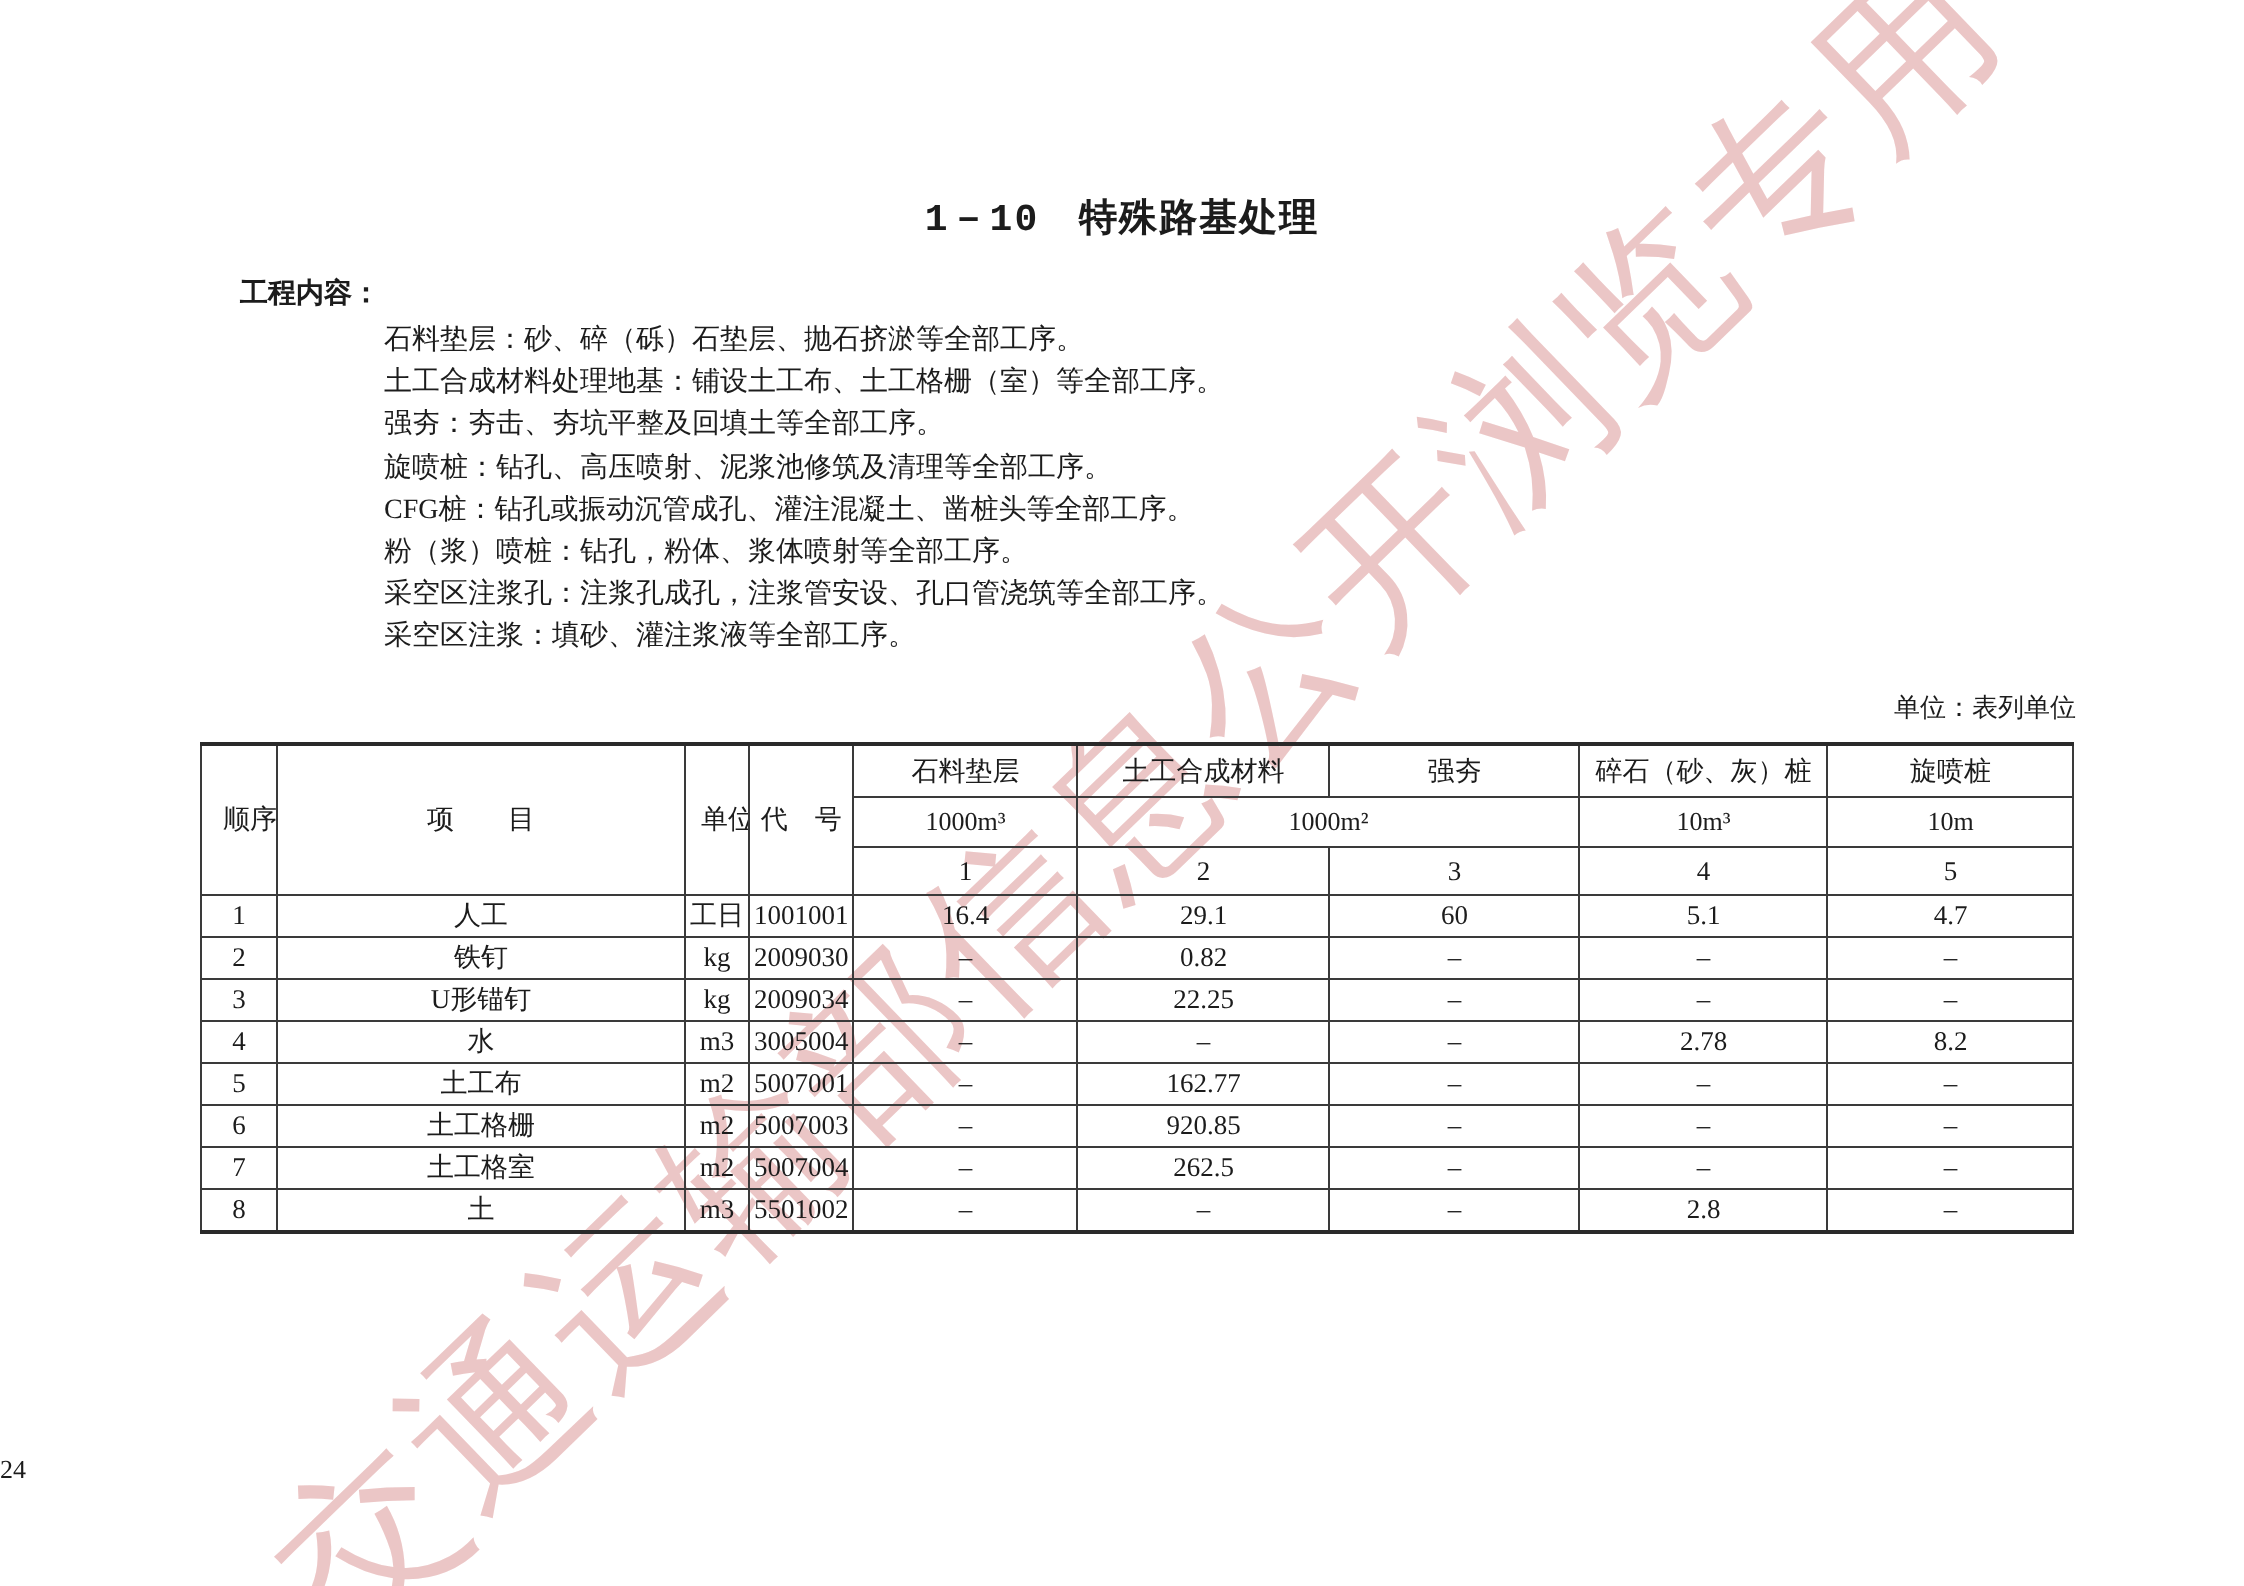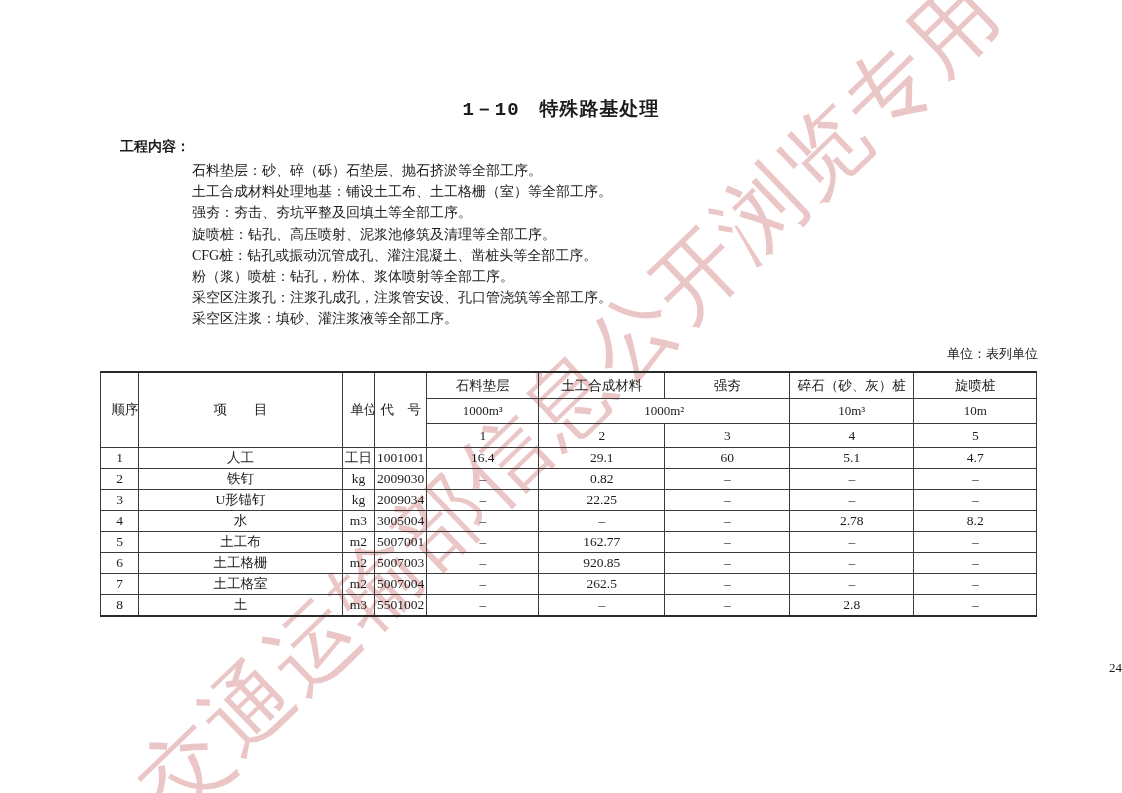--- a/index.html
+++ b/index.html
@@ -53,22 +53,22 @@
   tr.h2 td{height:24px;font-size:13px;}
   tr.h3 td{height:23px;}
   tr.body-row td{height:20px;}
   td.item-cell{text-align:left;padding-left:5px;}
   .vstack{
     display:inline-block;width:16px;word-break:break-all;
     line-height:1.45;font-size:13.5px;
   }
   
   .page-number{
-    position:absolute;top:660px;left:0;width:100%;
-    text-align:right;font-size:13px;
+    position:absolute;top:727px;left:0;width:100%;
+    text-align:left;font-size:13px;
   }
 </style>
 </head>
 <body>
 
 <div class="watermark" style="color: rgb(217, 143, 143);">交通运输部信息公开浏览专用</div>
 
 <div class="content">
 
   <div class="page-title">1－10　特殊路基处理</div>

